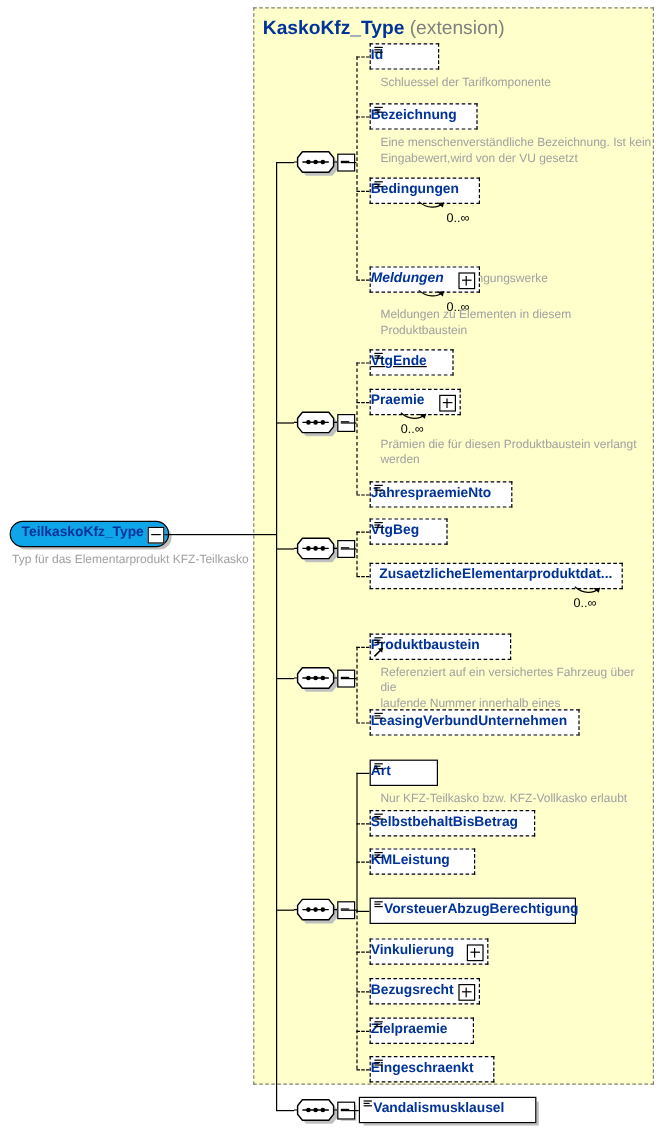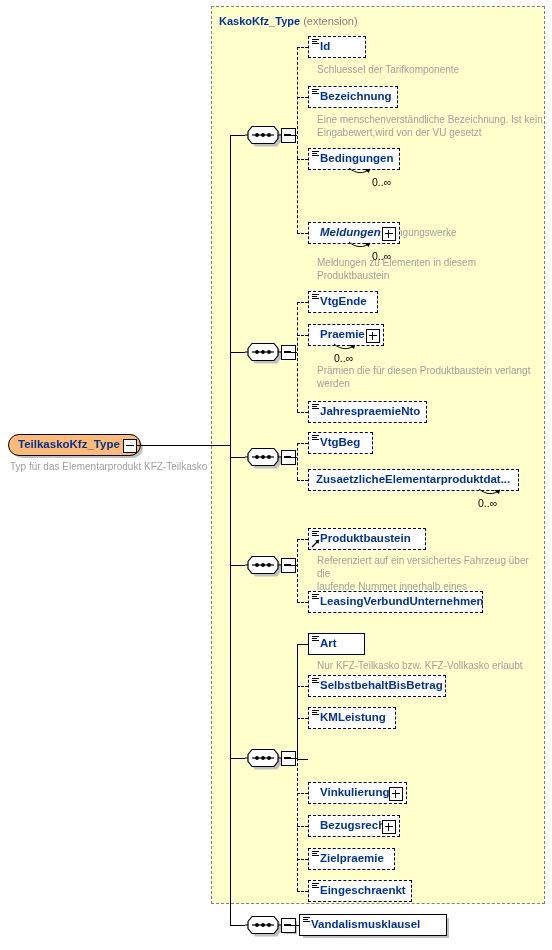--- a/index.html
+++ b/index.html
@@ -14,21 +14,21 @@
 
   
   .typebox{
     position:absolute;
     background:#ffffcc;
     border:1px dashed #808080;
     box-sizing:border-box;
   }
   .typebox-label{
     position:absolute;
-    font-size:11px;
+    font-size:16px;
     white-space:nowrap;
     color:#808080;
   }
   .typebox-label b{color:#003399;font-weight:bold;}
 
   
   .ln{position:absolute;background:#000;}
   .hl{height:1px;}
   .vl{width:1px;}
   .dhl{position:absolute;height:0;border-top:1px dashed #000;}
@@ -44,21 +44,21 @@
     align-items:center;
   }
   .node.opt{border:1px dashed #000;}
   .node.req{border:1px solid #000;}
   .node .shadow{
     position:absolute;left:3px;top:3px;right:-3px;bottom:-3px;
     background:#c0c0c0;z-index:-1;
   }
   .node-label{
     font-size:11.5px;font-weight:bold;color:#003399;
-    white-space:nowrap;padding-left:11px;padding-right:6px;
+    white-space:nowrap;padding-right:6px;
     line-height:1;
   }
   .node.noicon .node-label{padding-left:7px;}
 
   
   .hamb{
     position:absolute;left:3px;top:2px;width:7px;height:6px;
   }
   .hamb i{display:block;height:1px;background:#000;margin-bottom:1px;}
   .hamb i:nth-child(1){width:7px;}
@@ -89,21 +89,21 @@
   
   .doc{
     position:absolute;font-size:10px;color:#a0a0a0;
     line-height:13px;white-space:pre-line;
   }
 
   
   .rootnode{
     position:absolute;box-sizing:border-box;
     border:1px solid #000;border-radius:11px;
-    background:#fdba74;height:22px;display:flex;align-items:center;
+    background:#0ea5e9;height:22px;display:flex;align-items:center;
   }
   .rootnode .shadow{
     position:absolute;left:3px;top:3px;right:-3px;bottom:-3px;
     background:#c0c0c0;z-index:-1;border-radius:11px;
   }
   .rootnode-label{
     font-size:11.5px;font-weight:bold;color:#003399;
     white-space:nowrap;padding:0 20px 0 9px;line-height:1;
   }
   .minus{
@@ -238,21 +238,21 @@
       <line x1="33" y1="12" x2="36" y2="12" stroke="#000" stroke-width="1"></line>
     </svg>
     <span class="seqminus" style="left:36px;top:5px;">
       <span class="sh"></span>
     </span>
   </div>
   <div class="ln hl" style="left:284px;top:352px;width:13px;"></div>
   <div class="dvl" style="left:297px;top:302px;height:110px;"></div>
 
   <div class="dhl" style="left:297px;top:302px;width:11px;"></div>
-  <div class="node opt" style="left:308px;top:291px;width:70px;">
+  <div class="node opt" style="left:308px;top:291px;width:70px;text-decoration:underline;">
     <div class="shadow"></div>
     <span class="hamb">
         <i></i>
         <i></i>
         <i></i>
       </span>
     <span class="node-label">VtgEnde</span>
   </div>
 
   <div class="dhl" style="left:297px;top:335px;width:11px;"></div>
@@ -419,20 +419,29 @@
     <div class="shadow"></div>
     <span class="hamb">
         <i></i>
         <i></i>
         <i></i>
       </span>
     <span class="node-label">KMLeistung</span>
   </div>
 
   <div class="ln hl" style="left:297px;top:759px;width:11px;"></div>
+  <div class="node req noicon" style="left:308px;top:748px;width:172px;">
+    <div class="shadow"></div>
+    <span class="hamb">
+        <i></i>
+        <i></i>
+        <i></i>
+      </span>
+    <span class="node-label" style="padding-left:11px;">VorsteuerAbzugBerechtigung</span>
+  </div>
 
   <div class="dhl" style="left:297px;top:793px;width:11px;"></div>
   <div class="node opt" style="left:308px;top:782px;width:99px;">
     <div class="shadow"></div>
     <span class="node-label">Vinkulierung</span>
     <span class="plus"></span>
   </div>
 
   <div class="dhl" style="left:297px;top:826px;width:11px;"></div>
   <div class="node opt" style="left:308px;top:815px;width:92px;">

